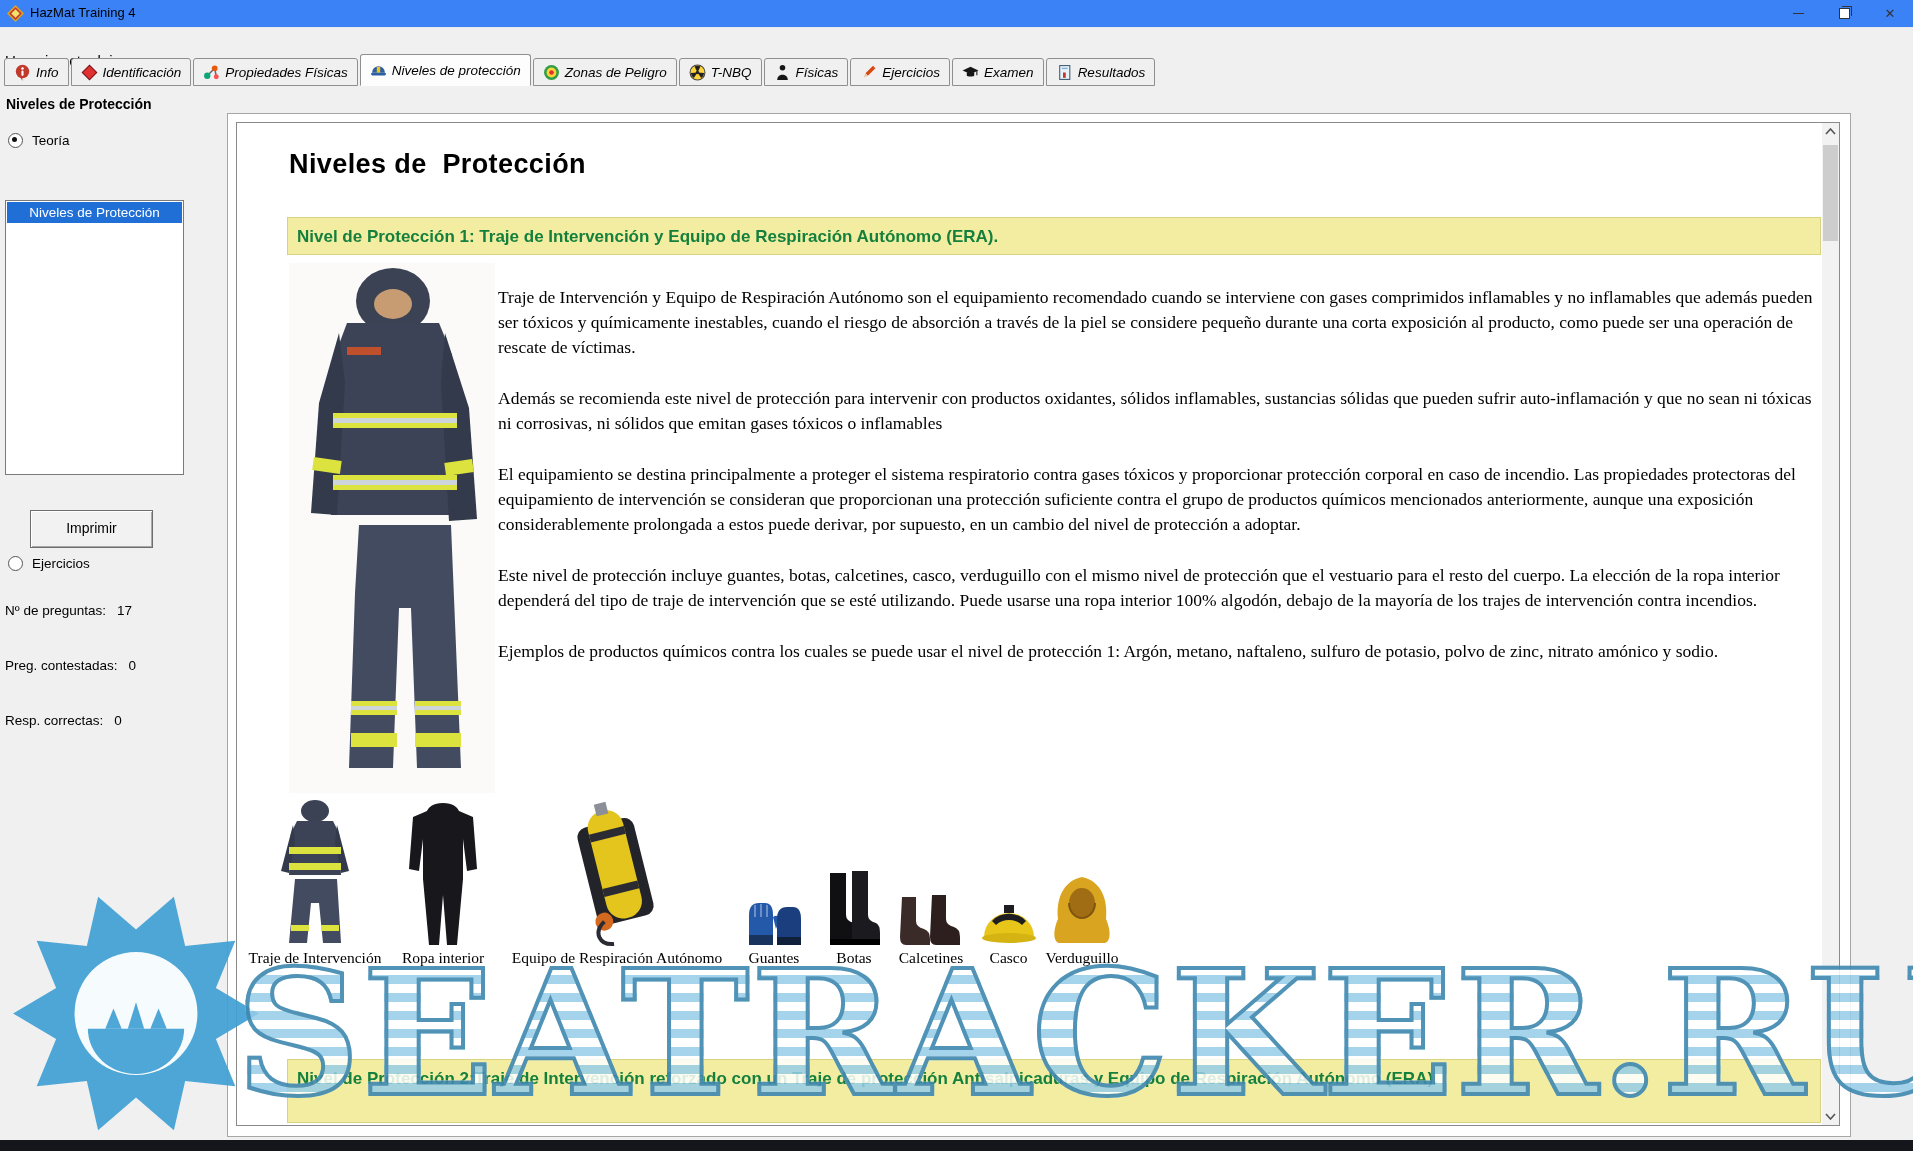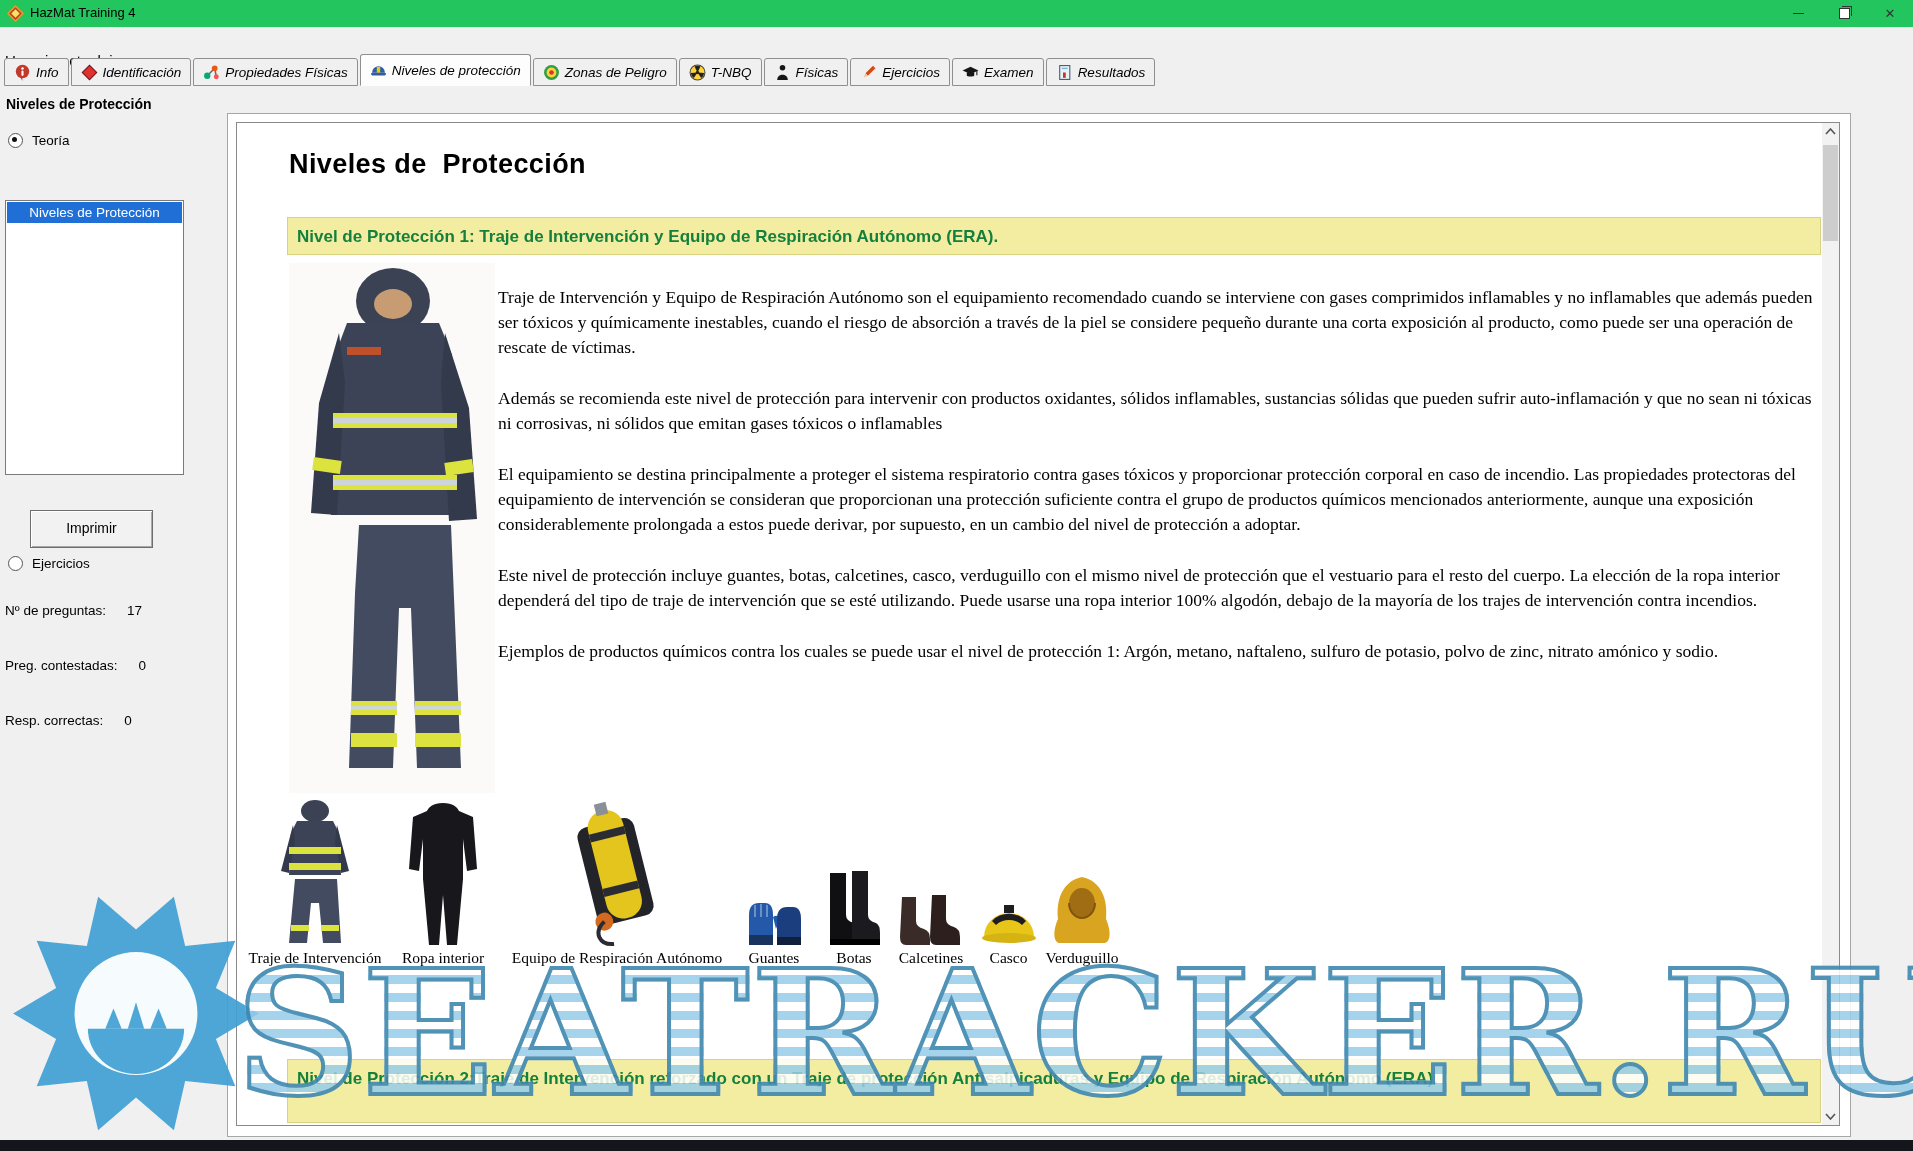--- a/index.html
+++ b/index.html
@@ -1,19 +1,19 @@
 <!DOCTYPE html>
 <html><head>
 <meta charset="utf-8">
 <style>
   html,body{margin:0;padding:0;}
   #stage{position:relative;width:1913px;height:1151px;background:#f0f0f0;overflow:hidden;
          font-family:"Liberation Sans","DejaVu Sans",sans-serif;color:#000;}
   
-  #titlebar{position:absolute;left:0;top:0;width:100%;height:27px;background:#22c55e;border-bottom:1px solid #e9e9e9;}
+  #titlebar{position:absolute;left:0;top:0;width:100%;height:27px;background:#3b82f6;border-bottom:1px solid #e9e9e9;}
   #titlebar .app-icon{position:absolute;left:7px;top:5px;width:17px;height:17px;}
   #titlebar .title-text{position:absolute;left:30px;top:5px;font-size:13px;}
   .win-controls{position:absolute;right:0;top:0;height:27px;display:flex;}
   .win-btn{width:46px;height:27px;display:flex;align-items:center;justify-content:center;color:#333;font-size:13px;}
   .glyph-min{width:11px;height:1px;background:#333;display:block;}
   .glyph-max{width:9px;height:9px;border:1px solid #333;display:block;position:relative;background:#fff;}
   .glyph-max:before{content:"";position:absolute;left:2px;top:-3px;width:9px;height:9px;border:1px solid #333;border-bottom:none;border-left:none;}
   
   #user-row{position:absolute;left:5px;top:28px;font-size:15px;margin-top:24px;}
   
@@ -26,21 +26,21 @@
   #sidebar{position:absolute;left:0;top:88px;width:186px;height:1050px;}
   .sb-heading{position:absolute;left:6px;top:8px;font-size:14px;font-weight:bold;}
   .radio-row{position:absolute;left:8px;display:flex;align-items:center;gap:9px;font-size:13.5px;}
   .radio{width:13px;height:13px;border-radius:50%;border:1px solid #555;background:#fff;position:relative;flex:0 0 auto;}
   .radio.checked:after{content:"";position:absolute;left:3px;top:3px;width:5px;height:5px;border-radius:50%;background:#111;}
   .listbox{position:absolute;left:5px;top:112px;width:177px;height:273px;background:#fff;border:1px solid #7a7a7a;}
   .list-item.selected{height:21px;line-height:21px;background:#1f6fd6;color:#fff;font-size:13.5px;text-align:center;margin:1px;}
   .btn{position:absolute;left:30px;top:422px;width:121px;height:36px;background:#f2f2f2;border:1px solid #6d6d6d;
        box-shadow:inset 1px 1px 0 #ffffff, inset -1px -1px 0 #a8a8a8;font-size:14px;text-align:center;line-height:34px;}
   .stat-row{position:absolute;left:5px;font-size:13.5px;}
-  .stat-row .val{margin-left:21px;}
+  .stat-row .val{margin-left:11px;}
   
   #panel-outer{position:absolute;left:227px;top:113px;width:1622px;height:1022px;background:#fff;border:1px solid #a6a6a6;}
   #panel-inner{position:absolute;left:8px;top:8px;width:1602px;height:1002px;border:1px solid #8a8a8a;background:#fff;overflow:hidden;}
   #doc-title{position:absolute;left:52px;top:26px;font-size:27px;font-weight:bold;letter-spacing:.4px;white-space:pre-wrap;}
   .band{position:absolute;left:50px;width:1534px;background:#f3eda2;border:1px solid #d9d27e;
         font-size:17px;font-weight:bold;color:#15803d;padding:7px 9px;box-sizing:border-box;line-height:24px;}
   #band1{top:94px;height:38px;}
   #band2{top:936px;min-height:64px;}
   #suit-photo{position:absolute;left:52px;top:140px;width:206px;height:530px;background:#fcfbfa;}
   #text-col{position:absolute;left:261px;top:162px;width:1322px;font-family:"Liberation Serif","DejaVu Serif",serif;

